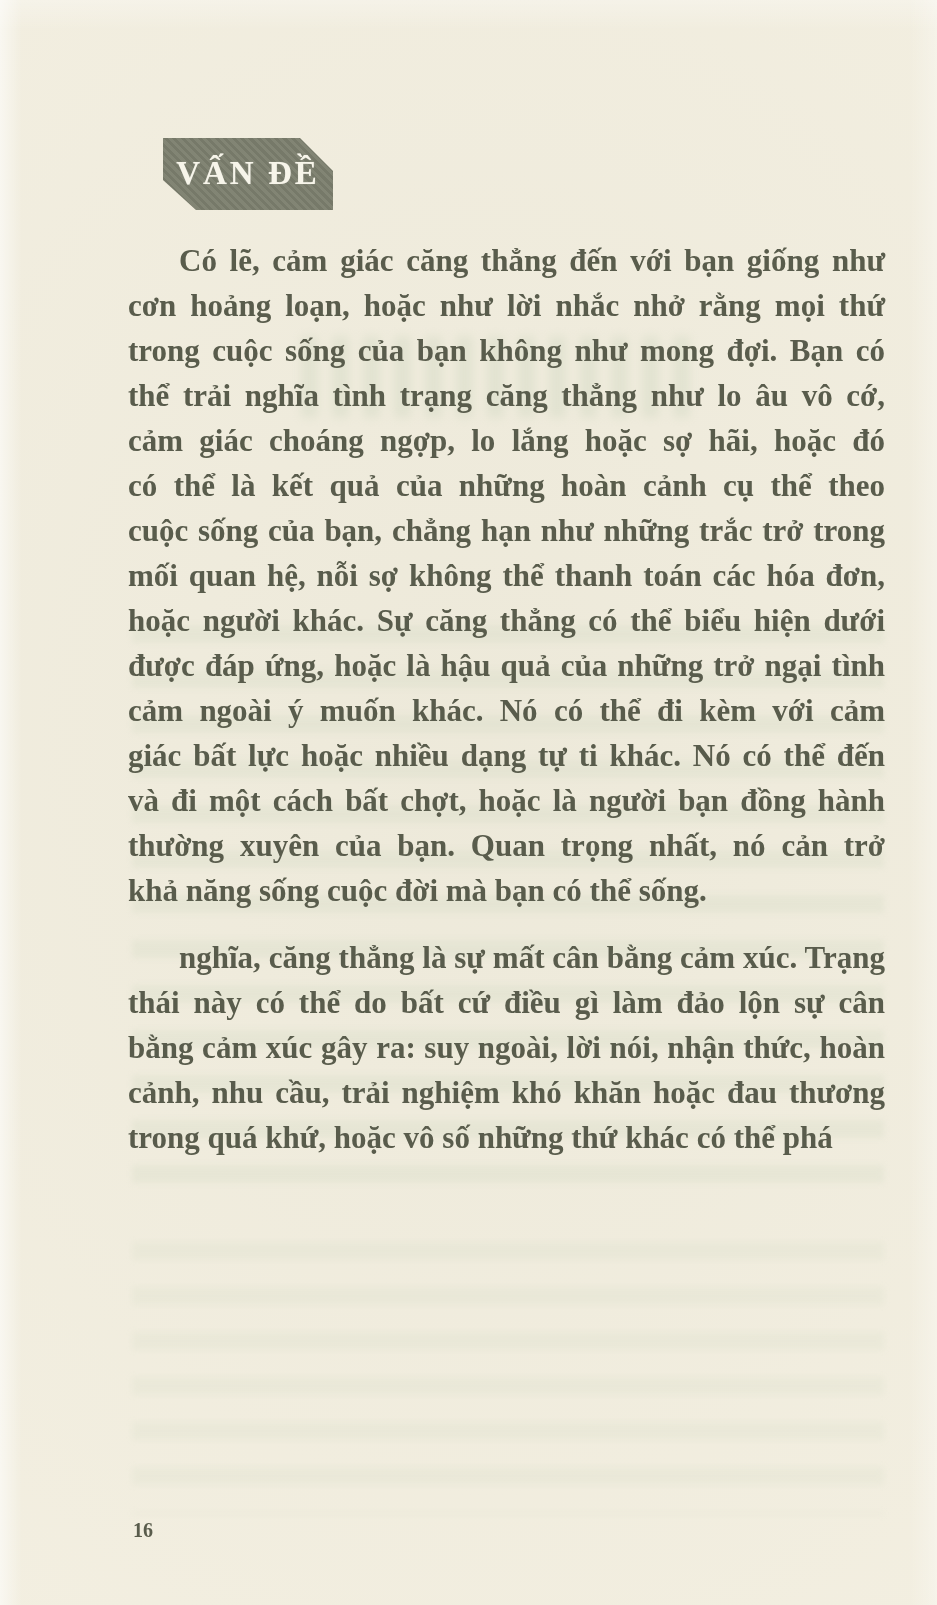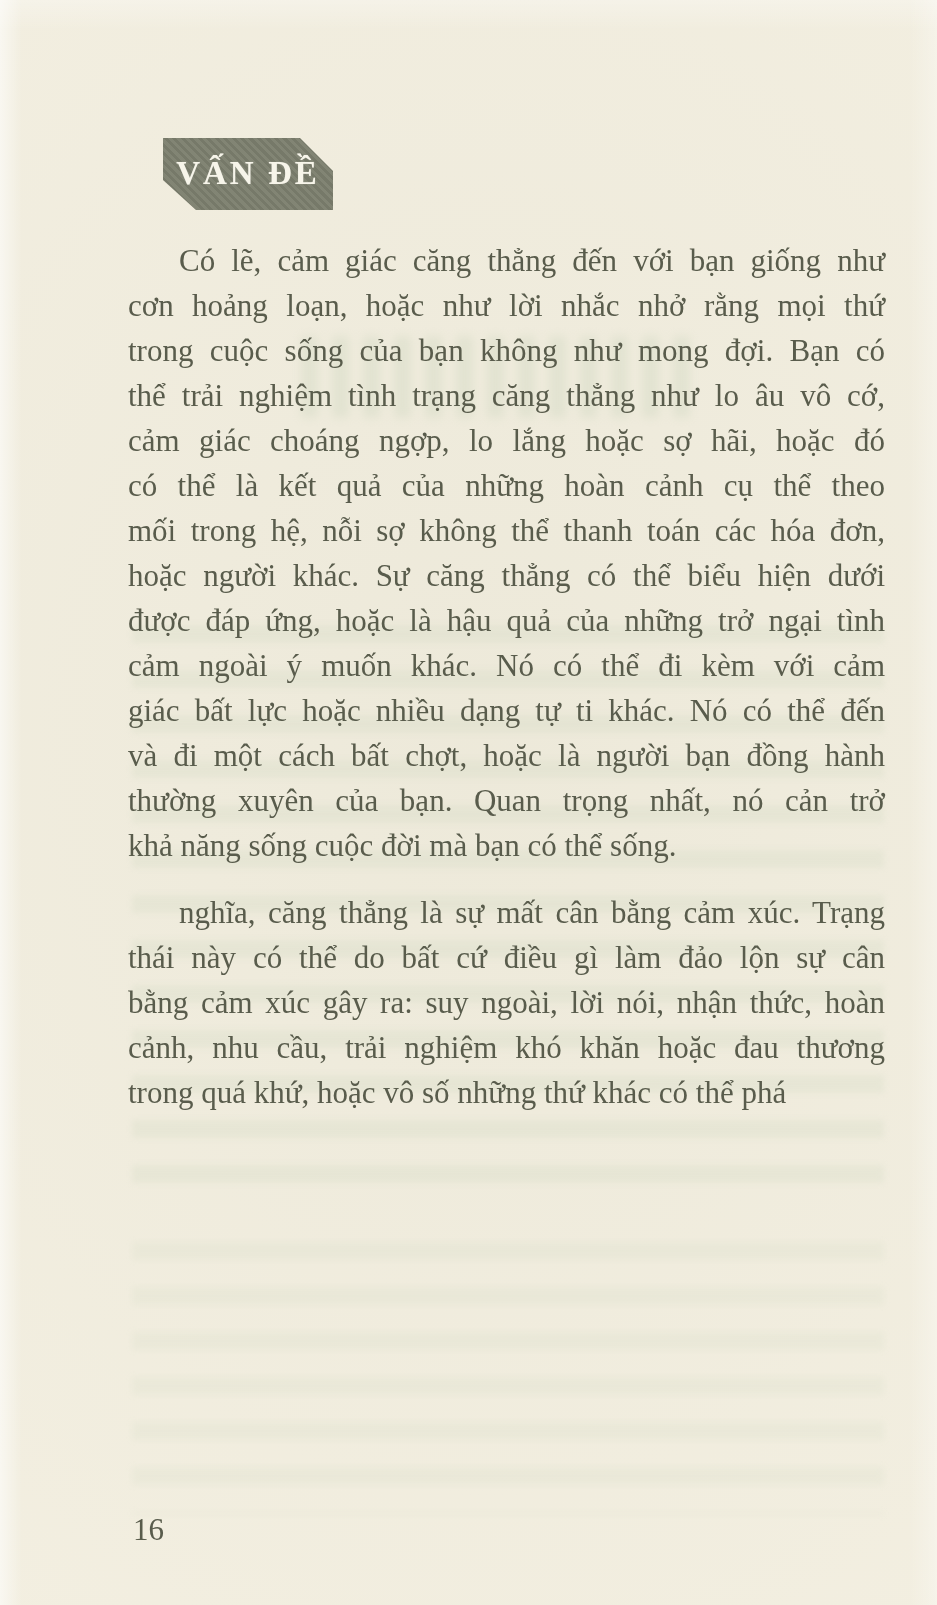--- a/index.html
+++ b/index.html
@@ -56,51 +56,52 @@
   }
   .content{
     position:absolute;left:128px;top:238px;width:757px;
     color:var(--ink);
     font-size:31px;line-height:45px;
   }
   .paragraph{margin:0 0 22px 0;}
   .paragraph:last-child{margin-bottom:0;}
   .line{
     text-align:justify;text-align-last:justify;
-    height:45px;overflow:visible;white-space:normal;
+    height:45px;overflow:visible;white-space:normal;font-weight:bold;
   }
   .line.last{text-align-last:left;}
   .paragraph .line:first-child{padding-left:51px;}
   .pageno{
     position:absolute;left:133px;top:1512px;
-    color:var(--ink);font-size:31px;font-weight:normal;line-height:36px;
+    color:var(--ink);font-size:20px;font-weight:bold;line-height:36px;
   }
 </style>
 </head>
 <body>
 
 <div class="page">
 
   <div class="bleed bleed-title"></div>
   <div class="bleed bleed-body"></div>
   <div class="bleed bleed-body2"></div>
 
   <div class="badge">
     <span class="badge-text">VẤN ĐỀ</span>
   </div>
 
   <div class="content">
     <div class="paragraph">
         <div class="line">Có lẽ, cảm giác căng thẳng đến với bạn giống như</div>
         <div class="line">cơn hoảng loạn, hoặc như lời nhắc nhở rằng mọi thứ</div>
         <div class="line">trong cuộc sống của bạn không như mong đợi. Bạn có</div>
-        <div class="line">thể trải nghiệm tình trạng căng thẳng như lo âu vô cớ,</div>
+        <div class="line">thể trải nghĩa tình trạng căng thẳng như lo âu vô cớ,</div>
         <div class="line">cảm giác choáng ngợp, lo lắng hoặc sợ hãi, hoặc đó</div>
         <div class="line">có thể là kết quả của những hoàn cảnh cụ thể theo</div>
-        <div class="line">mối trong hệ, nỗi sợ không thể thanh toán các hóa đơn,</div>
+        <div class="line">cuộc sống của bạn, chẳng hạn như những trắc trở trong</div>
+        <div class="line">mối quan hệ, nỗi sợ không thể thanh toán các hóa đơn,</div>
         <div class="line">hoặc người khác. Sự căng thẳng có thể biểu hiện dưới</div>
         <div class="line">được đáp ứng, hoặc là hậu quả của những trở ngại tình</div>
         <div class="line">cảm ngoài ý muốn khác. Nó có thể đi kèm với cảm</div>
         <div class="line">giác bất lực hoặc nhiều dạng tự ti khác. Nó có thể đến</div>
         <div class="line">và đi một cách bất chợt, hoặc là người bạn đồng hành</div>
         <div class="line">thường xuyên của bạn. Quan trọng nhất, nó cản trở</div>
         <div class="line last">khả năng sống cuộc đời mà bạn có thể sống.</div>
       </div>
     <div class="paragraph">
         <div class="line">nghĩa, căng thẳng là sự mất cân bằng cảm xúc. Trạng</div>

